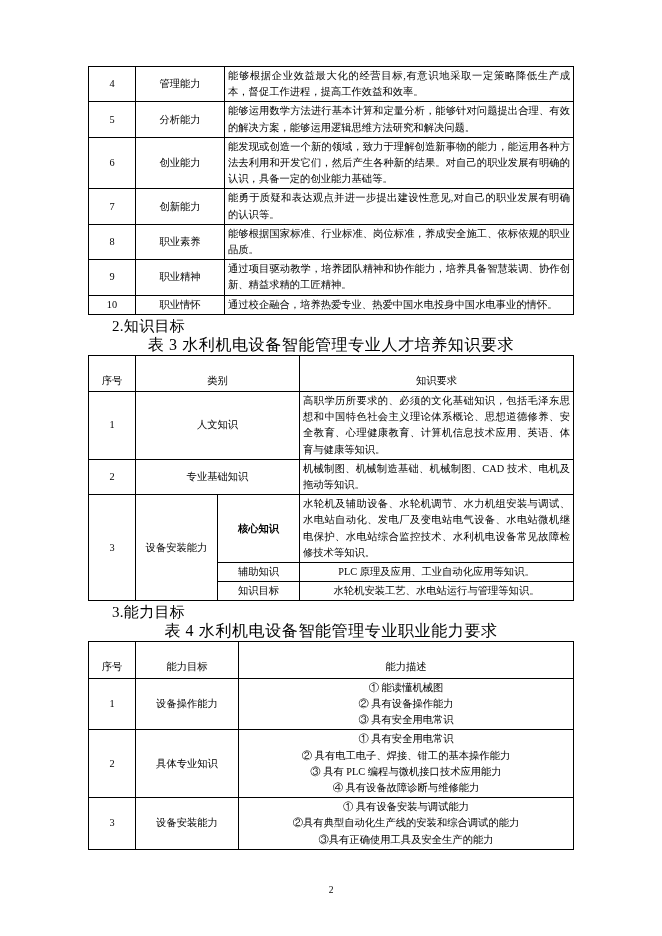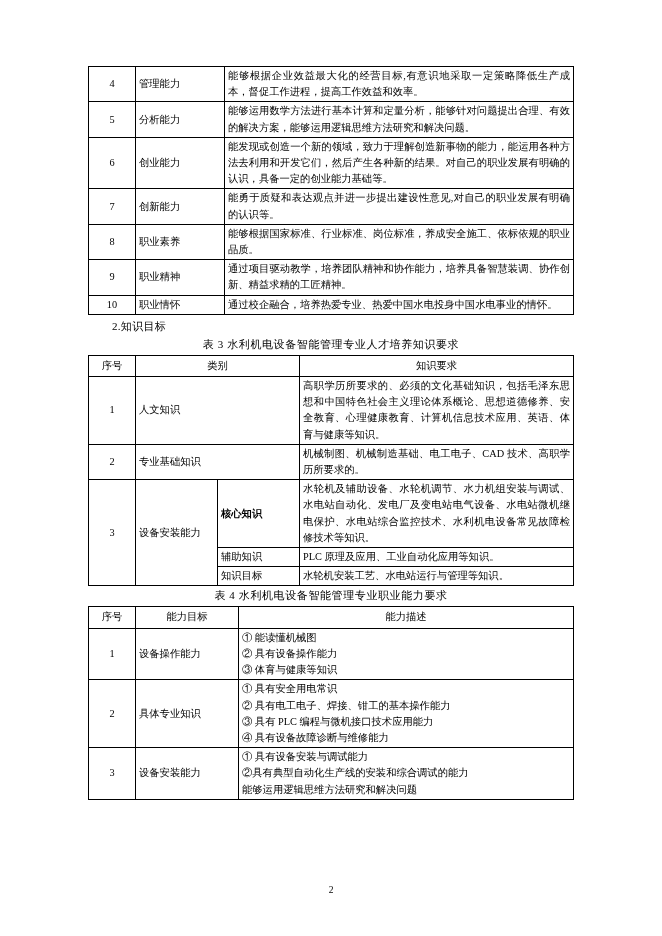--- a/index.html
+++ b/index.html
@@ -38,37 +38,37 @@
   table td, table th {
     border: 1px solid #000;
     font-weight: normal;
     vertical-align: middle;
     padding: 1px 3px;
     font-size: 10.3px;
     line-height: 16.2px;
     font-family: "Liberation Serif", "DejaVu Serif", serif;
   }
   .c-num      { text-align: center; }
-  .c-cat      { }
-  .c-desc     { text-align: left; }
-  .hdr td     { text-align: center; padding-top: 2px; padding-bottom: 2px; }
+  .c-cat      { text-align: center; }
+  .c-desc     { text-align: center; }
+  .hdr td     { text-align: center; padding-top: 17px; padding-bottom: 2px; }
 
   
   .tbl-cap td.w1 { width: 40px; }
   .tbl-cap td.w2 { width: 82px; }
 
   .section-head {
-    font-size: 11px;
+    font-size: 15px;
     line-height: 18px;
     padding-left: 24px;
     margin: 2px 0 0 0;
     letter-spacing: 0.3px;
   }
   .table-title {
-    font-size: 11px;
+    font-size: 16px;
     line-height: 19px;
     text-align: center;
     margin: 0 0 1px 0;
     letter-spacing: 0.6px;
   }
   .desc-just { text-align: justify; text-justify: inter-ideograph; }
   .item-line { display: block; }
 
   .page-number {
     position: absolute;
@@ -137,74 +137,75 @@
           <td>知识要求</td>
         </tr>
         <tr>
           <td class="c-num">1</td>
           <td class="c-cat" colspan="2">人文知识</td>
           <td class="c-desc desc-just">高职学历所要求的、必须的文化基础知识，包括毛泽东思想和中国特色社会主义理论体系概论、思想道德修养、安全教育、心理健康教育、计算机信息技术应用、英语、体育与健康等知识。</td>
         </tr>
         <tr>
           <td class="c-num">2</td>
           <td class="c-cat" colspan="2">专业基础知识</td>
-          <td class="c-desc desc-just">机械制图、机械制造基础、电工电子、CAD 技术、高职学历所要求的。</td>
+          <td class="c-desc desc-just">机械制图、机械制造基础、机械制图、CAD 技术、电机及拖动等知识。</td>
         </tr>
         <tr>
           <td class="c-num" rowspan="3">3</td>
           <td class="c-cat" rowspan="3" style="width:86px;">设备安装能力</td>
           <td class="c-cat" style="width:71px;font-weight:bold;">核心知识</td>
           <td class="c-desc desc-just">水轮机及辅助设备、水轮机调节、水力机组安装与调试、水电站自动化、发电厂及变电站电气设备、水电站微机继电保护、水电站综合监控技术、水利机电设备常见故障检修技术等知识。</td>
         </tr>
         <tr>
           <td class="c-cat">辅助知识</td>
           <td class="c-desc">PLC 原理及应用、工业自动化应用等知识。</td>
         </tr>
         <tr>
           <td class="c-cat">知识目标</td>
           <td class="c-desc">水轮机安装工艺、水电站运行与管理等知识。</td>
         </tr>
       </tbody>
     </table>
 
+    <p class="section-head">3.能力目标</p>
     <p class="table-title">表 4 水利机电设备智能管理专业职业能力要求</p>
 
     <table>
       <tbody>
         <tr class="hdr">
           <td style="width:40px;">序号</td>
           <td style="width:96px;">能力目标</td>
           <td>能力描述</td>
         </tr>
         <tr>
           <td class="c-num">1</td>
           <td class="c-cat">设备操作能力</td>
           <td class="c-desc">
             <span class="item-line">① 能读懂机械图</span>
             <span class="item-line">② 具有设备操作能力</span>
-            <span class="item-line">③ 体育与健康等知识</span>
+            <span class="item-line">③ 具有安全用电常识</span>
           </td>
         </tr>
         <tr>
           <td class="c-num">2</td>
           <td class="c-cat">具体专业知识</td>
           <td class="c-desc">
             <span class="item-line">① 具有安全用电常识</span>
             <span class="item-line">② 具有电工电子、焊接、钳工的基本操作能力</span>
             <span class="item-line">③ 具有 PLC 编程与微机接口技术应用能力</span>
             <span class="item-line">④ 具有设备故障诊断与维修能力</span>
           </td>
         </tr>
         <tr>
           <td class="c-num">3</td>
           <td class="c-cat">设备安装能力</td>
           <td class="c-desc">
             <span class="item-line">① 具有设备安装与调试能力</span>
             <span class="item-line">②具有典型自动化生产线的安装和综合调试的能力</span>
-            <span class="item-line">能够运用逻辑思维方法研究和解决问题</span>
+            <span class="item-line">③具有正确使用工具及安全生产的能力</span>
           </td>
         </tr>
       </tbody>
     </table>
 
   </div>
 
   <div class="page-number">2</div>
 </div>
 

